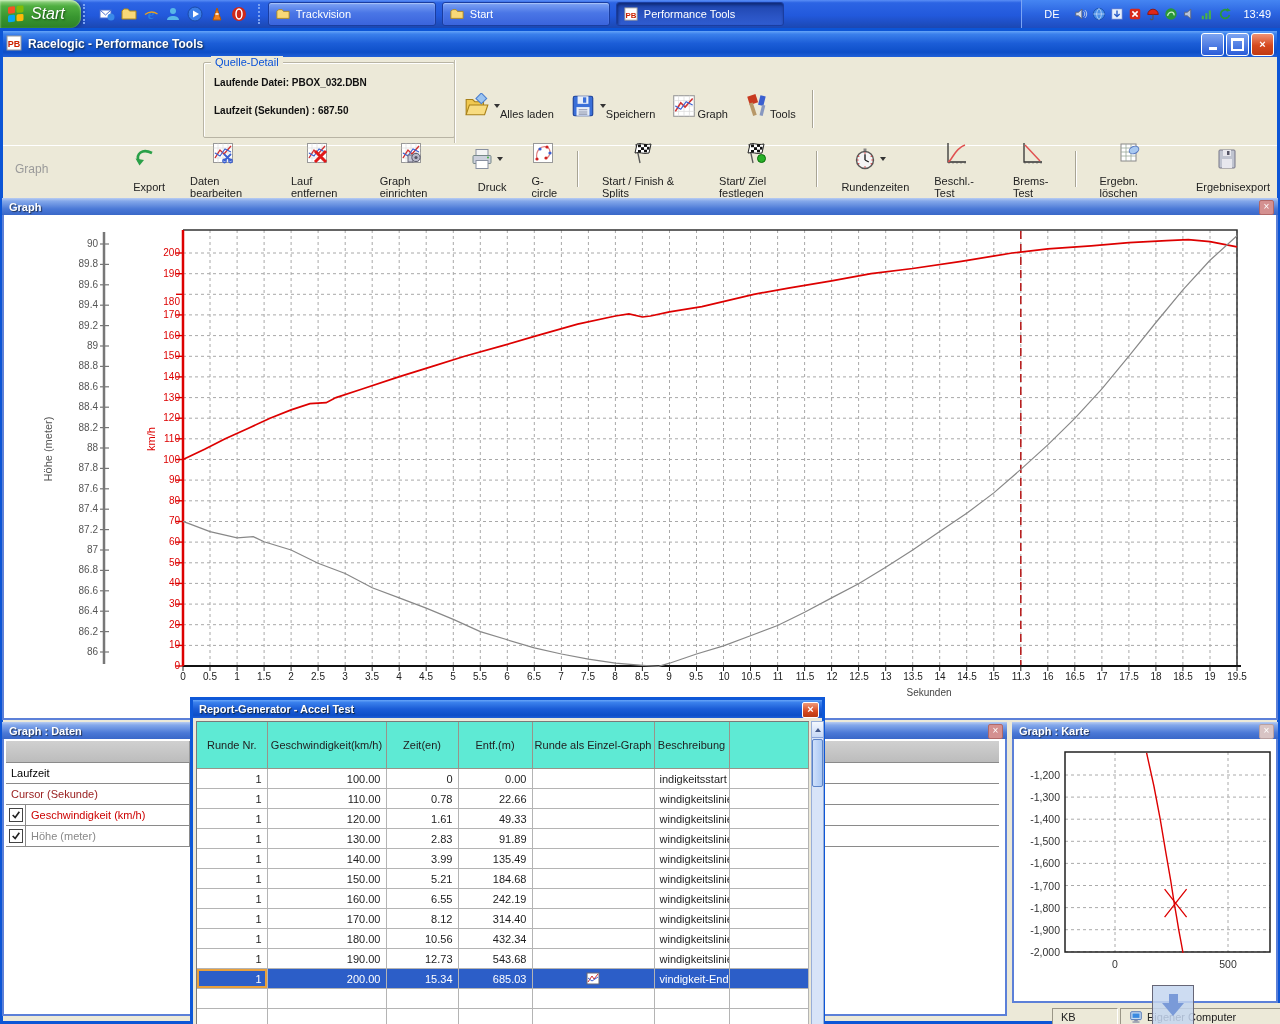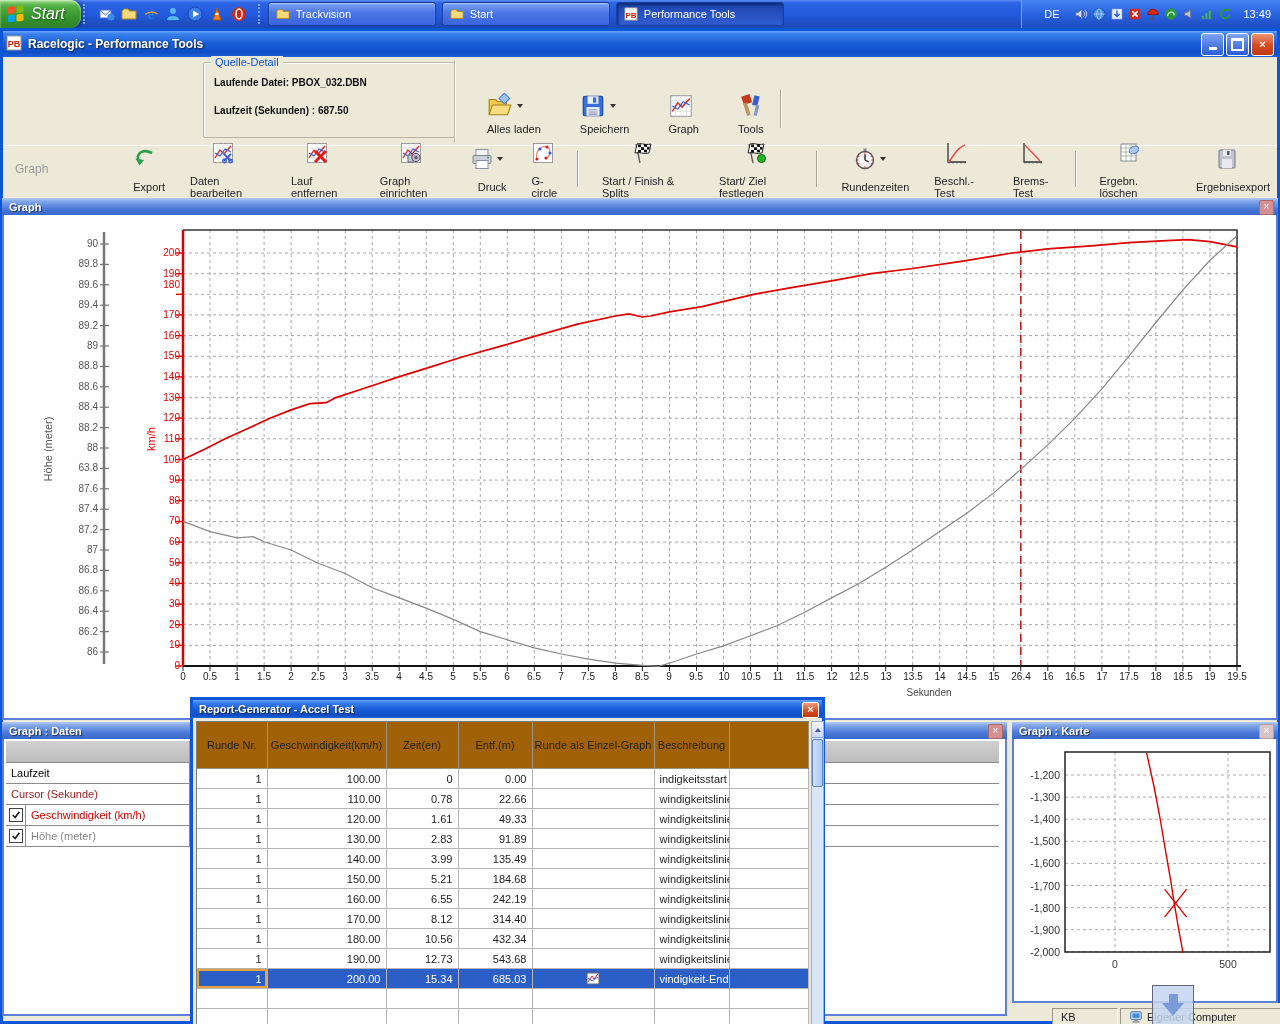--- a/index.html
+++ b/index.html
@@ -44,21 +44,21 @@
     display:flex;align-items:center;justify-content:center;}
   #quelle{left:203px;top:62px;width:250px;height:74px;border:1px solid #b8b4a4;border-radius:2px;
     box-shadow:inset 1px 1px 0 #fff;}
   #quelle .gtitle{position:absolute;top:-7px;left:7px;background:#ece9d8;padding:0 4px;color:#0a52d8;}
   #quelle .line{position:absolute;left:10px;font-weight:bold;font-size:10px;color:#111;}
   #hdr-groove{left:454px;top:60px;width:1px;height:83px;background:#c0bcac;border-right:1px solid #fff;}
   #menubar{left:456px;top:62px;width:819px;height:24px;display:flex;align-items:center;border-bottom:1px solid #d4d0c0;}
   .menu-item{padding:4px 14px;cursor:pointer;}
   .vr{width:1px;height:18px;background:#a8a494;border-right:1px solid #fff;margin:0 2px;}
   #toolbar1{left:456px;top:87px;width:819px;height:56px;display:flex;align-items:flex-start;padding-top:3px;}
-  .tb1-btn{display:flex;flex-direction:column;align-items:flex-start;padding:2px 8px;cursor:pointer;margin-left:23px;}
+  .tb1-btn{display:flex;align-items:flex-end;padding:2px 8px;cursor:pointer;}
   .tb1-top{display:flex;align-items:center;gap:4px;height:28px;}
   .tb1-btn .lbl{margin-top:3px;}
   .dd{width:0;height:0;border-left:3px solid transparent;border-right:3px solid transparent;border-top:4px solid #333;}
   
   #toolbar2{left:3px;top:145px;width:1274px;height:46px;border-top:1px solid #fff;display:flex;align-items:center;}
   #mode-label{width:110px;padding-left:12px;color:#9a9a9a;font-size:12px;}
   .tb2-btn{display:flex;flex-direction:column;align-items:center;padding:1px 7px;cursor:pointer;}
   .tb2-top{display:flex;align-items:center;gap:3px;height:27px;}
   .tb2-btn .lbl{margin-top:9px;font-size:11px;padding-left:11px;}
   .tsep{width:1px;height:36px;background:#a8a494;border-right:1px solid #fff;margin:0 5px;}
@@ -108,21 +108,21 @@
   #report-dialog{left:190px;top:697px;width:629px;height:330px;z-index:50;border:3px solid #0e58d8;
     border-bottom:none;background:#ece9d8;}
   #report-titlebar{position:absolute;left:0;top:0;right:0;height:18px;display:flex;align-items:center;
     background:linear-gradient(180deg,#66a5f8 0%,#3a80ec 14%,#1b5dd7 50%,#0e4fc8 85%,#2060d8 100%);}
   #report-titlebar .ptitle{color:#fff;font-weight:bold;margin-left:6px;text-shadow:1px 1px 1px #123;}
   #report-close{position:absolute;right:3px;top:2px;width:15px;height:14px;border:1px solid #fff;border-radius:2px;
     background:linear-gradient(180deg,#f09a7a,#d6491f 60%,#b83812);color:#fff;font-weight:bold;font-size:11px;
     line-height:13px;text-align:center;cursor:pointer;}
   #report-table-wrap{position:absolute;left:3px;top:21px;width:613px;height:309px;background:#fff;border:1px solid #7a7a7a;box-sizing:border-box;}
   #report-table{border-collapse:collapse;table-layout:fixed;width:611px;font-size:11px;}
-  #report-table th{height:46px;background:#a16207;border-right:1px solid #98948a;border-bottom:1px solid #98948a;
+  #report-table th{height:46px;background:#5eead4;border-right:1px solid #98948a;border-bottom:1px solid #98948a;
     font-weight:normal;text-align:center;overflow:hidden;padding:0 2px;}
   #report-table td{height:19px;background:#fff;border-right:1px solid #b4b4b4;border-bottom:1px solid #b4b4b4;
     padding:0 5px;overflow:hidden;white-space:nowrap;}
   #report-table td.num{text-align:right;}
   #report-table td.ctr{text-align:center;padding:0;}
   #report-table tr.sel td{background:#2c5ec8;color:#fff;}
   #report-table td.focuscell{box-shadow:inset 0 0 0 2px #e8a03c;}
   #report-scroll{position:absolute;left:618px;top:21px;width:13px;height:309px;background:#d8e4f8;border:1px solid #98aed8;box-sizing:border-box;}
   #scroll-up{height:15px;background:linear-gradient(180deg,#f4f8fe,#c6d8f6);border-bottom:1px solid #8aa4d8;
     display:flex;align-items:center;justify-content:center;cursor:pointer;}
@@ -727,21 +727,21 @@
       <span id="sekunden-label">Sekunden</span>
     <span class="tl hl" style="left:54px;top:431px">86</span>
         <span class="tl hl" style="left:54px;top:411px">86.2</span>
         <span class="tl hl" style="left:54px;top:390px">86.4</span>
         <span class="tl hl" style="left:54px;top:370px">86.6</span>
         <span class="tl hl" style="left:54px;top:349px">86.8</span>
         <span class="tl hl" style="left:54px;top:329px">87</span>
         <span class="tl hl" style="left:54px;top:309px">87.2</span>
         <span class="tl hl" style="left:54px;top:288px">87.4</span>
         <span class="tl hl" style="left:54px;top:268px">87.6</span>
-        <span class="tl hl" style="left:54px;top:247px">63.8</span>
+        <span class="tl hl" style="left:54px;top:247px">87.8</span>
         <span class="tl hl" style="left:54px;top:227px">88</span>
         <span class="tl hl" style="left:54px;top:207px">88.2</span>
         <span class="tl hl" style="left:54px;top:186px">88.4</span>
         <span class="tl hl" style="left:54px;top:166px">88.6</span>
         <span class="tl hl" style="left:54px;top:145px">88.8</span>
         <span class="tl hl" style="left:54px;top:125px">89</span>
         <span class="tl hl" style="left:54px;top:105px">89.2</span>
         <span class="tl hl" style="left:54px;top:84px">89.4</span>
         <span class="tl hl" style="left:54px;top:64px">89.6</span>
         <span class="tl hl" style="left:54px;top:43px">89.8</span>
@@ -757,21 +757,21 @@
         <span class="tl kl" style="left:142px;top:280px">80</span>
         <span class="tl kl" style="left:142px;top:259px">90</span>
         <span class="tl kl" style="left:142px;top:239px">100</span>
         <span class="tl kl" style="left:142px;top:218px">110</span>
         <span class="tl kl" style="left:142px;top:197px">120</span>
         <span class="tl kl" style="left:142px;top:177px">130</span>
         <span class="tl kl" style="left:142px;top:156px">140</span>
         <span class="tl kl" style="left:142px;top:135px">150</span>
         <span class="tl kl" style="left:142px;top:115px">160</span>
         <span class="tl kl" style="left:142px;top:94px">170</span>
-        <span class="tl kl" style="left:142px;top:64px">180</span>
+        <span class="tl kl" style="left:142px;top:81px">180</span>
         <span class="tl kl" style="left:142px;top:53px">190</span>
         <span class="tl kl" style="left:142px;top:32px">200</span>
         <span class="tl xl" style="left:163px;top:456px">0</span>
         <span class="tl xl" style="left:190px;top:456px">0.5</span>
         <span class="tl xl" style="left:217px;top:456px">1</span>
         <span class="tl xl" style="left:244px;top:456px">1.5</span>
         <span class="tl xl" style="left:271px;top:456px">2</span>
         <span class="tl xl" style="left:298px;top:456px">2.5</span>
         <span class="tl xl" style="left:325px;top:456px">3</span>
         <span class="tl xl" style="left:352px;top:456px">3.5</span>
@@ -791,21 +791,21 @@
         <span class="tl xl" style="left:731px;top:456px">10.5</span>
         <span class="tl xl" style="left:758px;top:456px">11</span>
         <span class="tl xl" style="left:785px;top:456px">11.5</span>
         <span class="tl xl" style="left:812px;top:456px">12</span>
         <span class="tl xl" style="left:839px;top:456px">12.5</span>
         <span class="tl xl" style="left:866px;top:456px">13</span>
         <span class="tl xl" style="left:893px;top:456px">13.5</span>
         <span class="tl xl" style="left:920px;top:456px">14</span>
         <span class="tl xl" style="left:947px;top:456px">14.5</span>
         <span class="tl xl" style="left:974px;top:456px">15</span>
-        <span class="tl xl" style="left:1001px;top:456px">26.4</span>
+        <span class="tl xl" style="left:1001px;top:456px">11.3</span>
         <span class="tl xl" style="left:1028px;top:456px">16</span>
         <span class="tl xl" style="left:1055px;top:456px">16.5</span>
         <span class="tl xl" style="left:1082px;top:456px">17</span>
         <span class="tl xl" style="left:1109px;top:456px">17.5</span>
         <span class="tl xl" style="left:1136px;top:456px">18</span>
         <span class="tl xl" style="left:1163px;top:456px">18.5</span>
         <span class="tl xl" style="left:1190px;top:456px">19</span>
         <span class="tl xl" style="left:1217px;top:456px">19.5</span>
       </div>
   </div>

